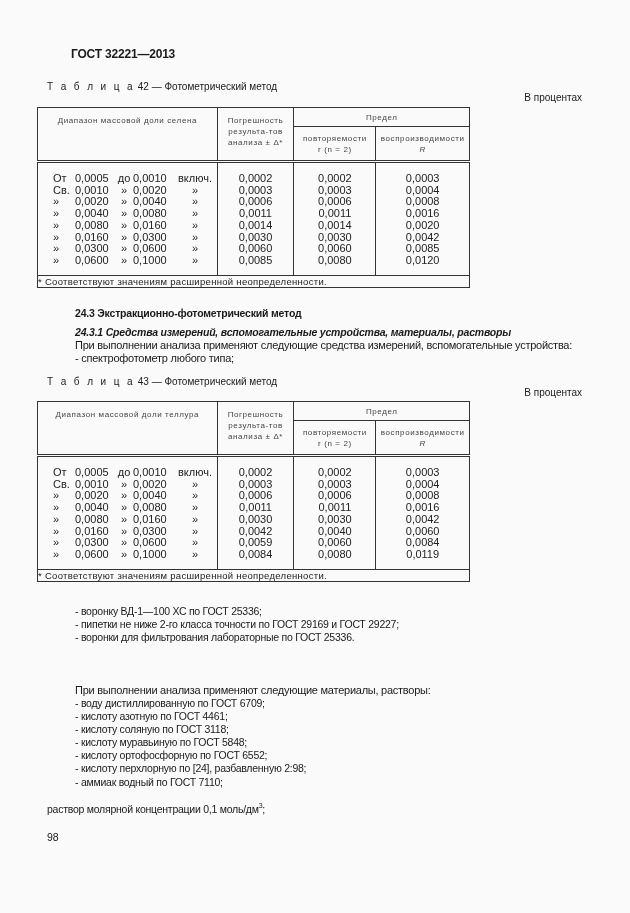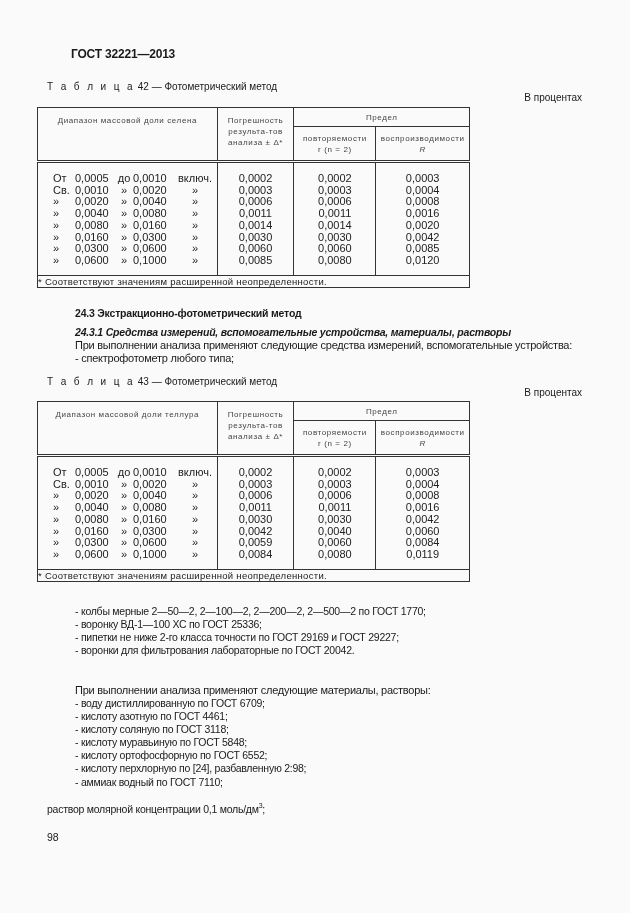--- a/index.html
+++ b/index.html
@@ -284,24 +284,23 @@
           <div>0,0119</div>
         </td>
   </tr>
   <tr>
     <td class="foot" colspan="4">* Соответствуют значениям расширенной неопределенности.</td>
   </tr>
 </tbody>
   </table>
 
 <div class="abs list" style="top:605px;" id="equip-list">
-    <div>- колбы мерные 2—50—2, 2—100—2, 2—200—2, 2—500—2 по ГОСТ 1770;</div>
     <div>- воронку ВД-1—100 ХС по ГОСТ 25336;</div>
     <div>- пипетки не ниже 2-го класса точности по ГОСТ 29169 и ГОСТ 29227;</div>
-    <div>- воронки для фильтрования лабораторные по ГОСТ 20042.</div>
+    <div>- воронки для фильтрования лабораторные по ГОСТ 25336.</div>
   </div>
 <div class="abs para" style="top:684px;">При выполнении анализа применяют следующие материалы, растворы:</div>
 <div class="abs list" style="top:697px;" id="mat-list">
     <div>- воду дистиллированную по ГОСТ 6709;</div>
     <div>- кислоту азотную по ГОСТ 4461;</div>
     <div>- кислоту соляную по ГОСТ 3118;</div>
     <div>- кислоту муравьиную по ГОСТ 5848;</div>
     <div>- кислоту ортофосфорную по ГОСТ 6552;</div>
     <div>- кислоту перхлорную по [24], разбавленную 2:98;</div>
     <div>- аммиак водный по ГОСТ 7110;</div>

